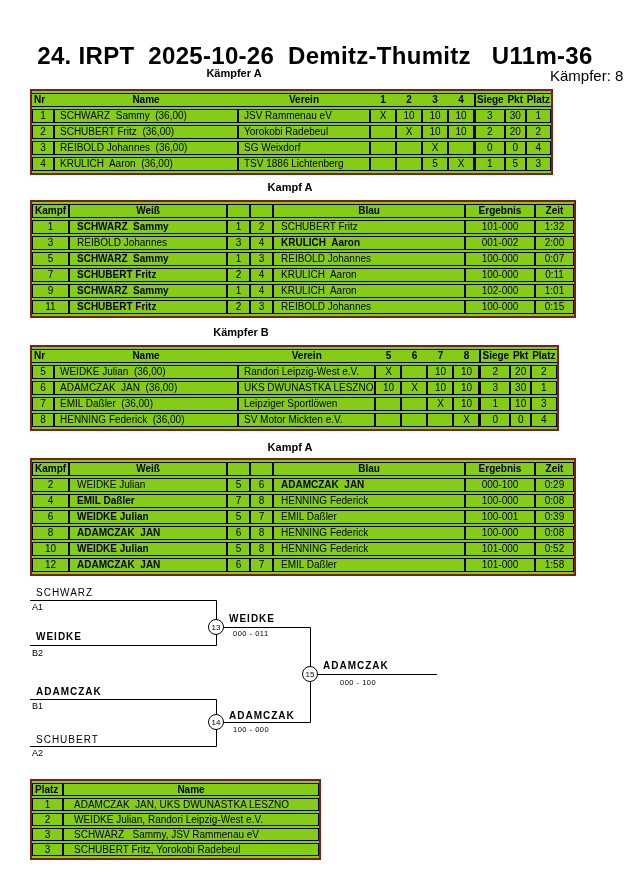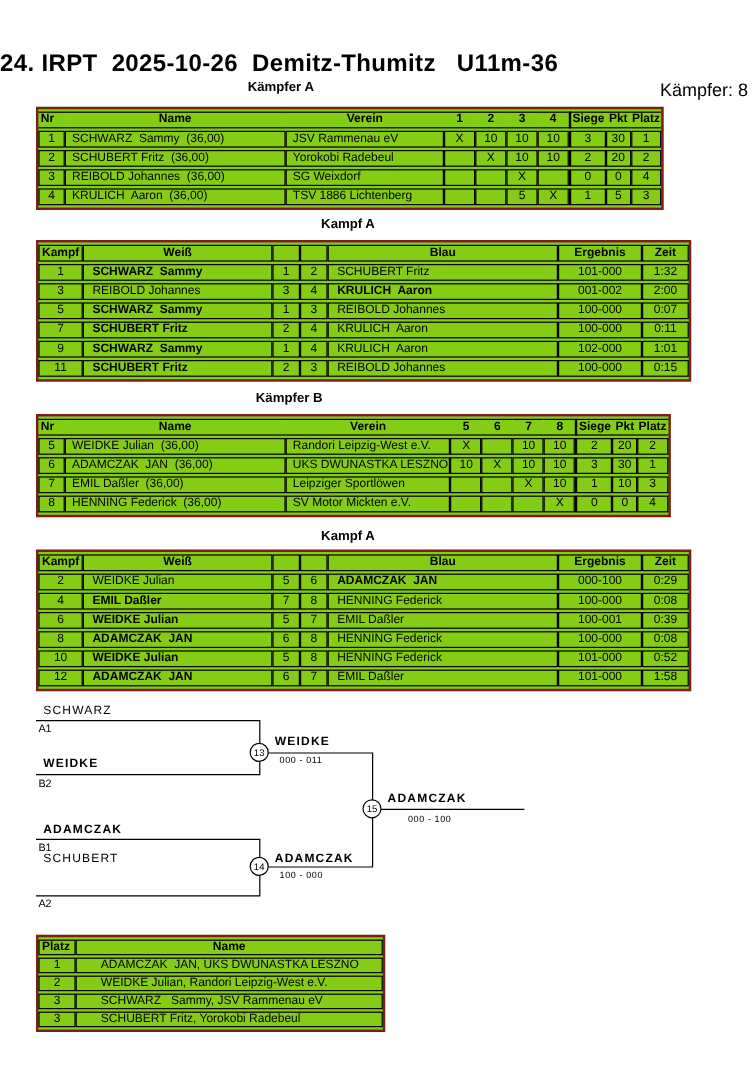--- a/index.html
+++ b/index.html
@@ -1,22 +1,22 @@
 <!DOCTYPE html>
 <html><head>
 <meta charset="utf-8">
 <style>
   html,body{margin:0;padding:0;background:#fff;}
   .page{
     position:relative;width:630px;height:891px;background:#fff;color:#000;
     font-family:"Liberation Sans","DejaVu Sans",sans-serif;overflow:hidden;
   }
   .title{
-    position:absolute;top:42px;left:0;width:630px;text-align:left;
-    font-size:20px;font-weight:bold;white-space:pre;letter-spacing:0.3px;
+    position:absolute;top:42px;left:0;width:630px;text-align:center;
+    font-size:24px;font-weight:bold;white-space:pre;letter-spacing:0.3px;
   }
   .sec-title{
     position:absolute;width:220px;text-align:center;
     font-size:11px;font-weight:bold;white-space:pre;
   }
   .note{
     position:absolute;font-size:15px;white-space:pre;
   }
   table{
     position:absolute;table-layout:fixed;border-collapse:separate;
@@ -33,21 +33,21 @@
   .tk th:nth-child(1){text-align:left;padding-left:2px;}
   .tk td:nth-child(2),.tk td:nth-child(3){text-align:left;padding-left:5px;}
   .tk td:nth-child(8),.tk th:nth-child(8){border-left:2px solid #000;}
   .tk th:nth-child(10){text-align:left;padding-left:1px;}
   
   .tm th:nth-child(1){text-align:left;padding-left:2px;}
   .tm td:nth-child(2),.tm td:nth-child(5){text-align:left;padding-left:7px;}
   
   .te td,.te th{height:11px;line-height:11px;}
   .te th:nth-child(1){text-align:left;padding-left:2px;}
-  .te td:nth-child(2){text-align:left;padding-left:20px;}
+  .te td:nth-child(2){text-align:left;padding-left:10px;}
   
   .br-svg{position:absolute;left:0;top:0;pointer-events:none;}
   .br-name{position:absolute;font-size:10px;letter-spacing:1px;white-space:pre;}
   .br-seed{position:absolute;font-size:9px;white-space:pre;}
   .br-score{position:absolute;font-size:7.5px;letter-spacing:0.5px;white-space:pre;}
   .bold{font-weight:bold;}
   .mnum{font-size:8px;font-family:"Liberation Sans",sans-serif;}
 </style>
 </head>
 <body>
@@ -402,21 +402,21 @@
 
   <div class="br-name" style="left:36px;top:587px">SCHWARZ</div>
   <div class="br-seed" style="left:32px;top:602px">A1</div>
   <div class="br-name bold" style="left:36px;top:631px">WEIDKE</div>
   <div class="br-seed" style="left:32px;top:648px">B2</div>
   <div class="br-name bold" style="left:229px;top:613px">WEIDKE</div>
   <div class="br-score" style="left:233px;top:629px">000 - 011</div>
 
   <div class="br-name bold" style="left:36px;top:686px">ADAMCZAK</div>
   <div class="br-seed" style="left:32px;top:701px">B1</div>
-  <div class="br-name" style="left:36px;top:710px">SCHUBERT</div>
+  <div class="br-name" style="left:36px;top:734px">SCHUBERT</div>
   <div class="br-seed" style="left:32px;top:748px">A2</div>
   <div class="br-name bold" style="left:229px;top:710px">ADAMCZAK</div>
   <div class="br-score" style="left:233px;top:725px">100 - 000</div>
 
   <div class="br-name bold" style="left:323px;top:660px">ADAMCZAK</div>
   <div class="br-score" style="left:340px;top:678px">000 - 100</div>
 
 
   <table class="te" style="left:30px;top:779px">
     <colgroup>

